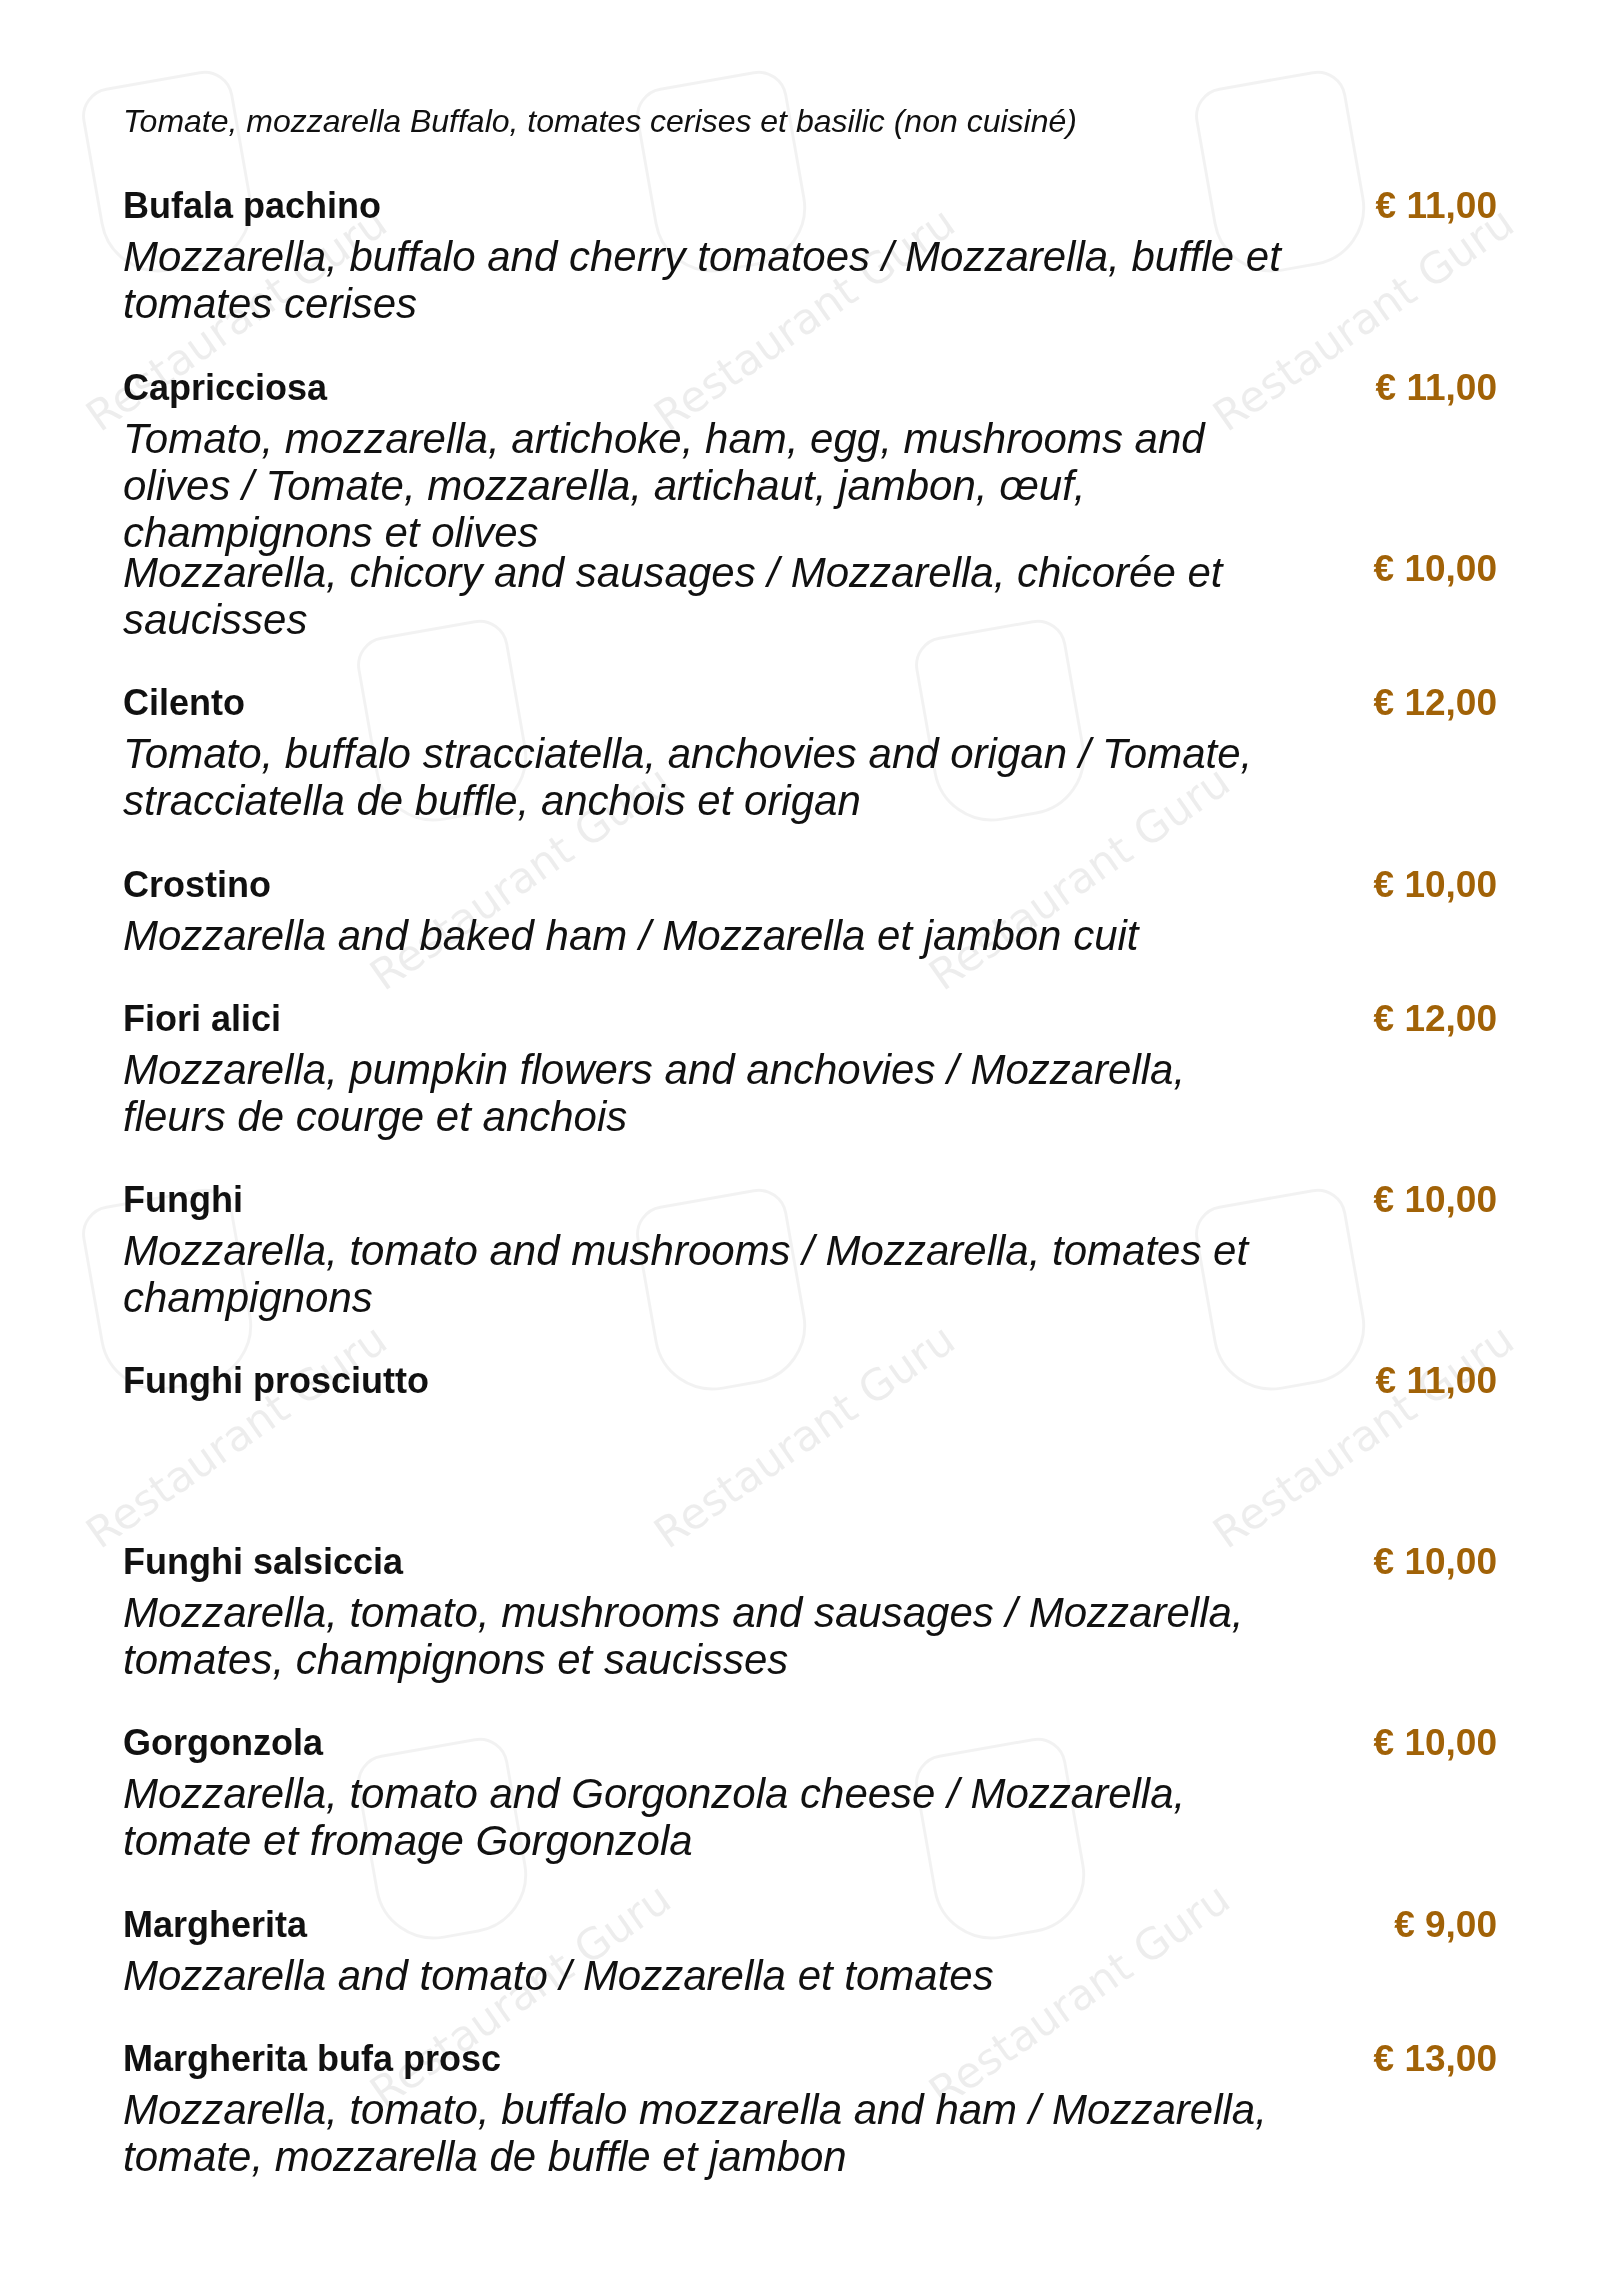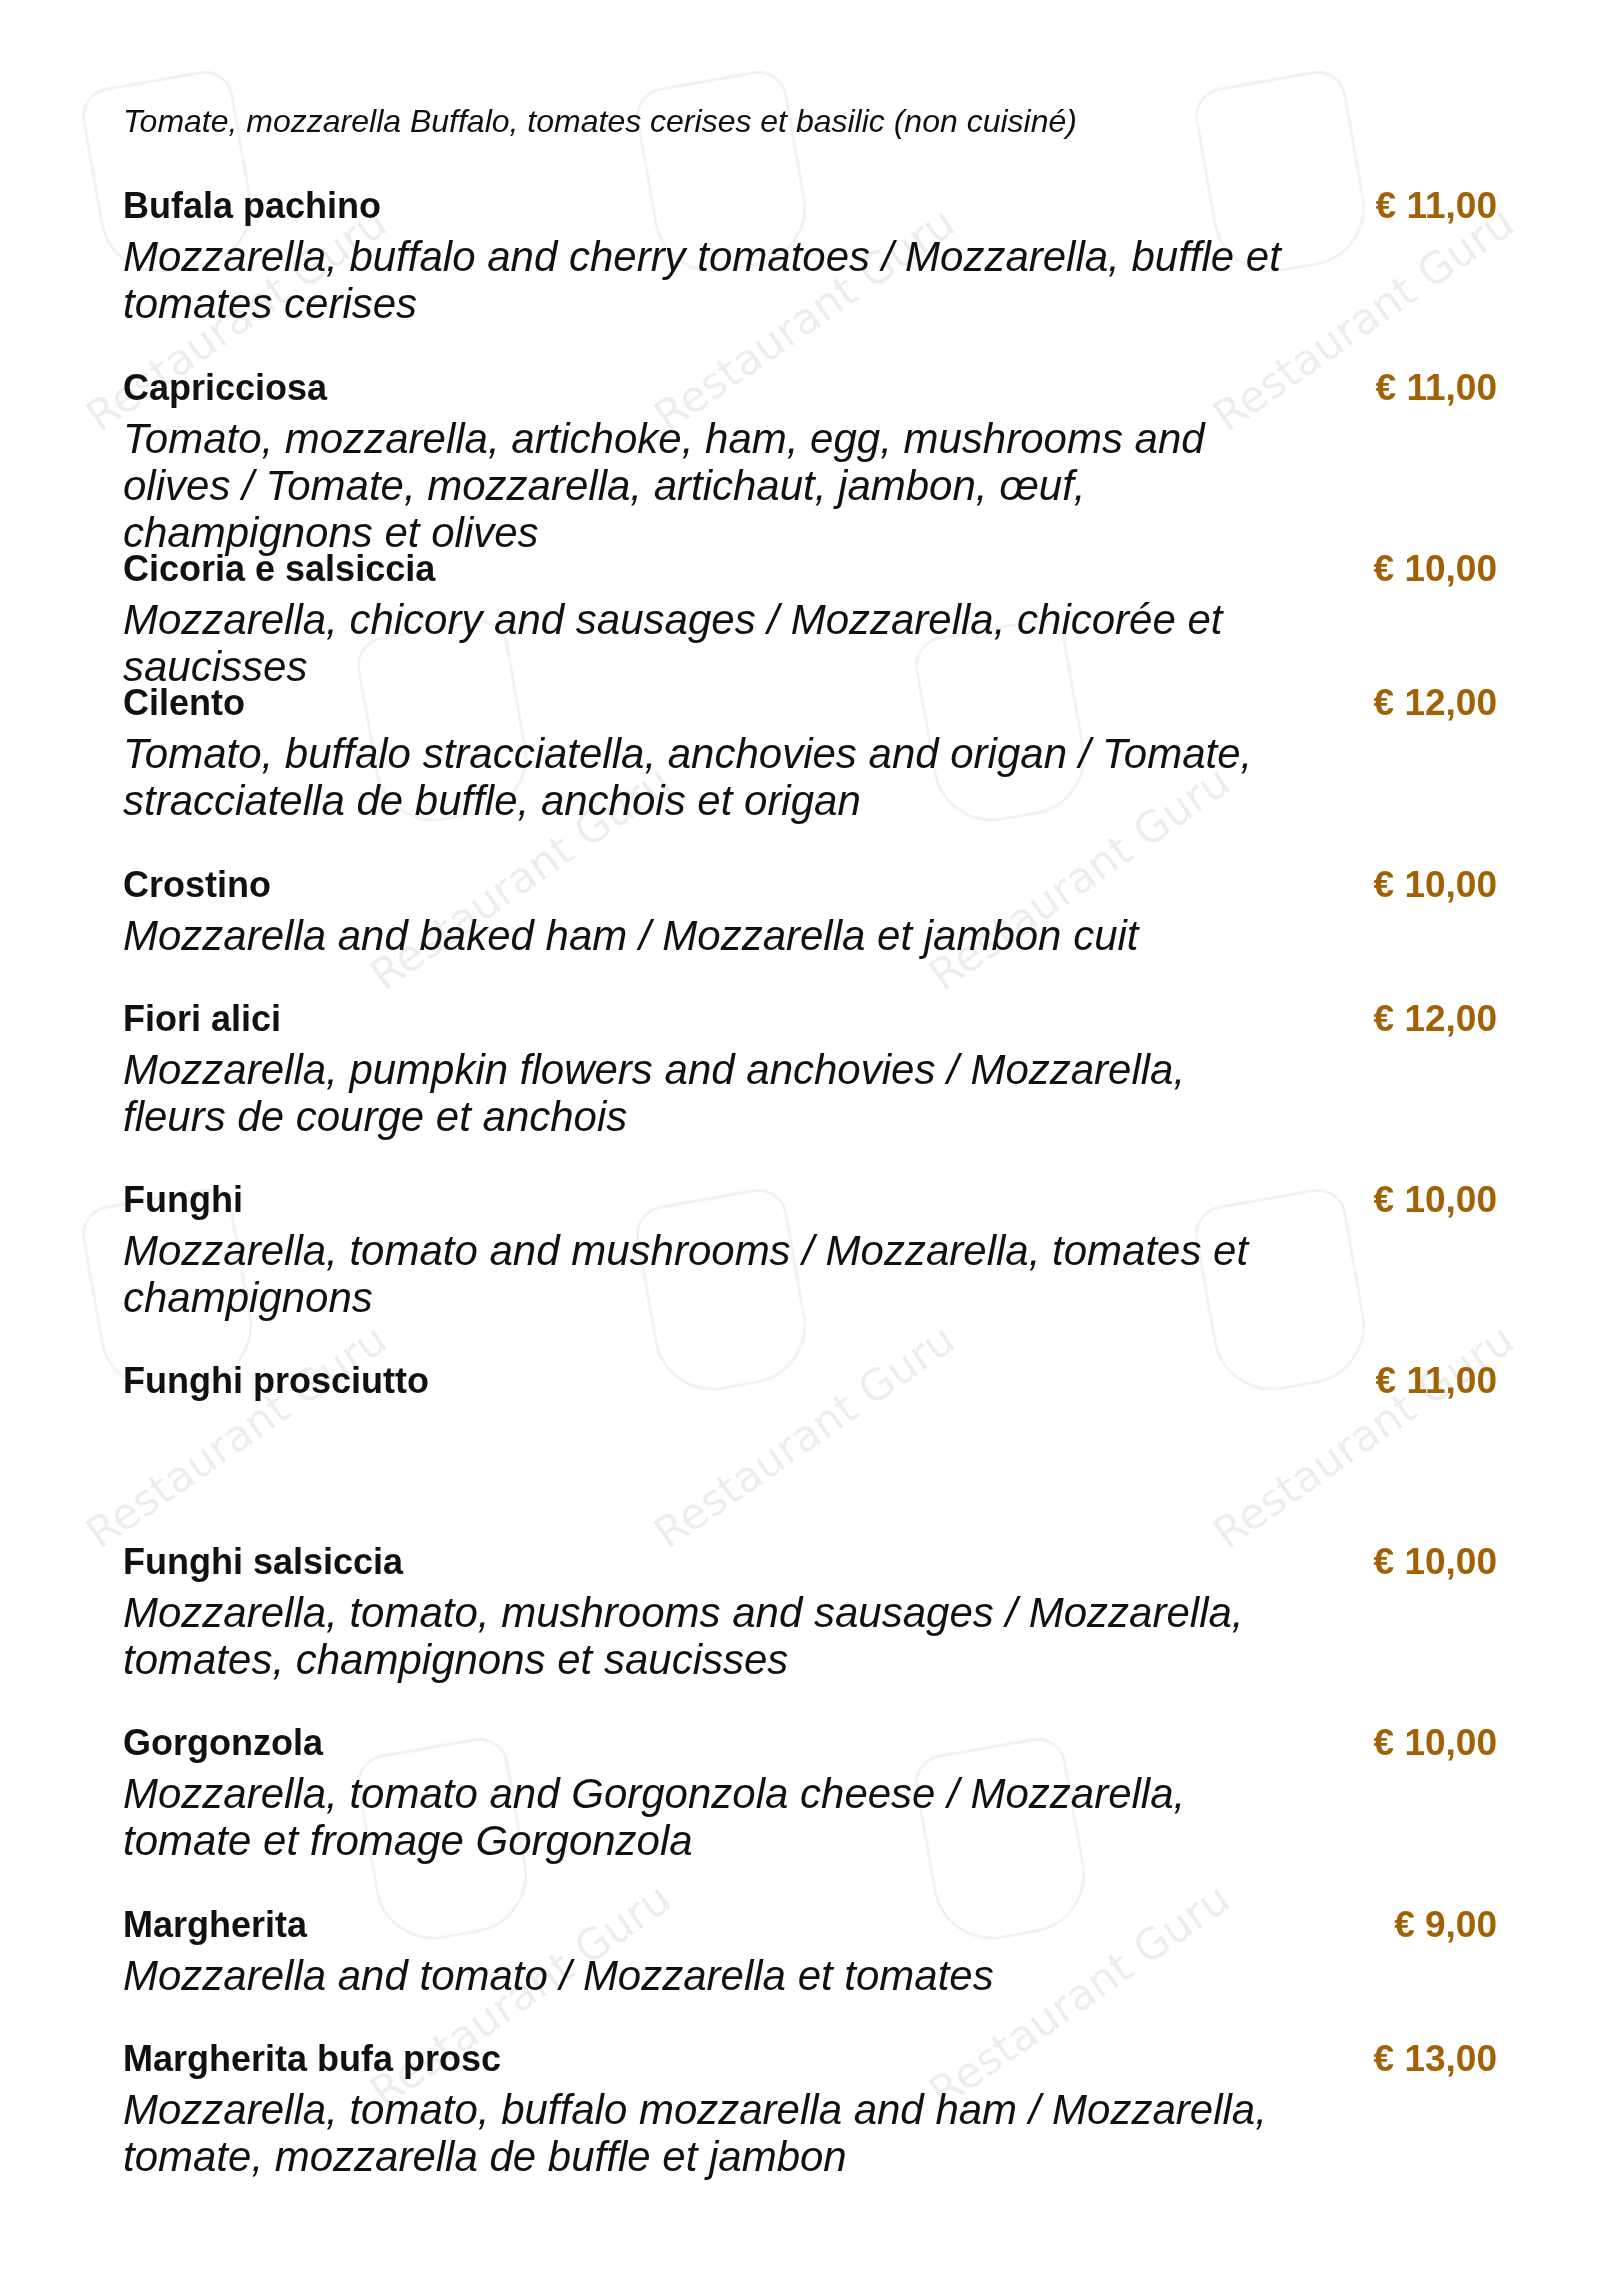--- a/index.html
+++ b/index.html
@@ -43,21 +43,20 @@
   <div class="item-name">Bufala pachino</div>
   <div class="item-price">€ 11,00</div>
   <div class="item-desc">Mozzarella, buffalo and cherry tomatoes / Mozzarella, buffle et tomates cerises</div>
 </div>
 <div class="item" style="top:364px;">
   <div class="item-name">Capricciosa</div>
   <div class="item-price">€ 11,00</div>
   <div class="item-desc">Tomato, mozzarella, artichoke, ham, egg, mushrooms and olives / Tomate, mozzarella, artichaut, jambon, œuf, champignons et olives</div>
 </div>
 <div class="item" style="top:545px;">
-  <div class="item-name">Cicoria e salsiccia</div>
   <div class="item-price">€ 10,00</div>
   <div class="item-desc">Mozzarella, chicory and sausages / Mozzarella, chicorée et saucisses</div>
 </div>
 <div class="item" style="top:679px;">
   <div class="item-name">Cilento</div>
   <div class="item-price">€ 12,00</div>
   <div class="item-desc">Tomato, buffalo stracciatella, anchovies and origan / Tomate, stracciatella de buffle, anchois et origan</div>
 </div>
 <div class="item" style="top:861px;">
   <div class="item-name">Crostino</div>

